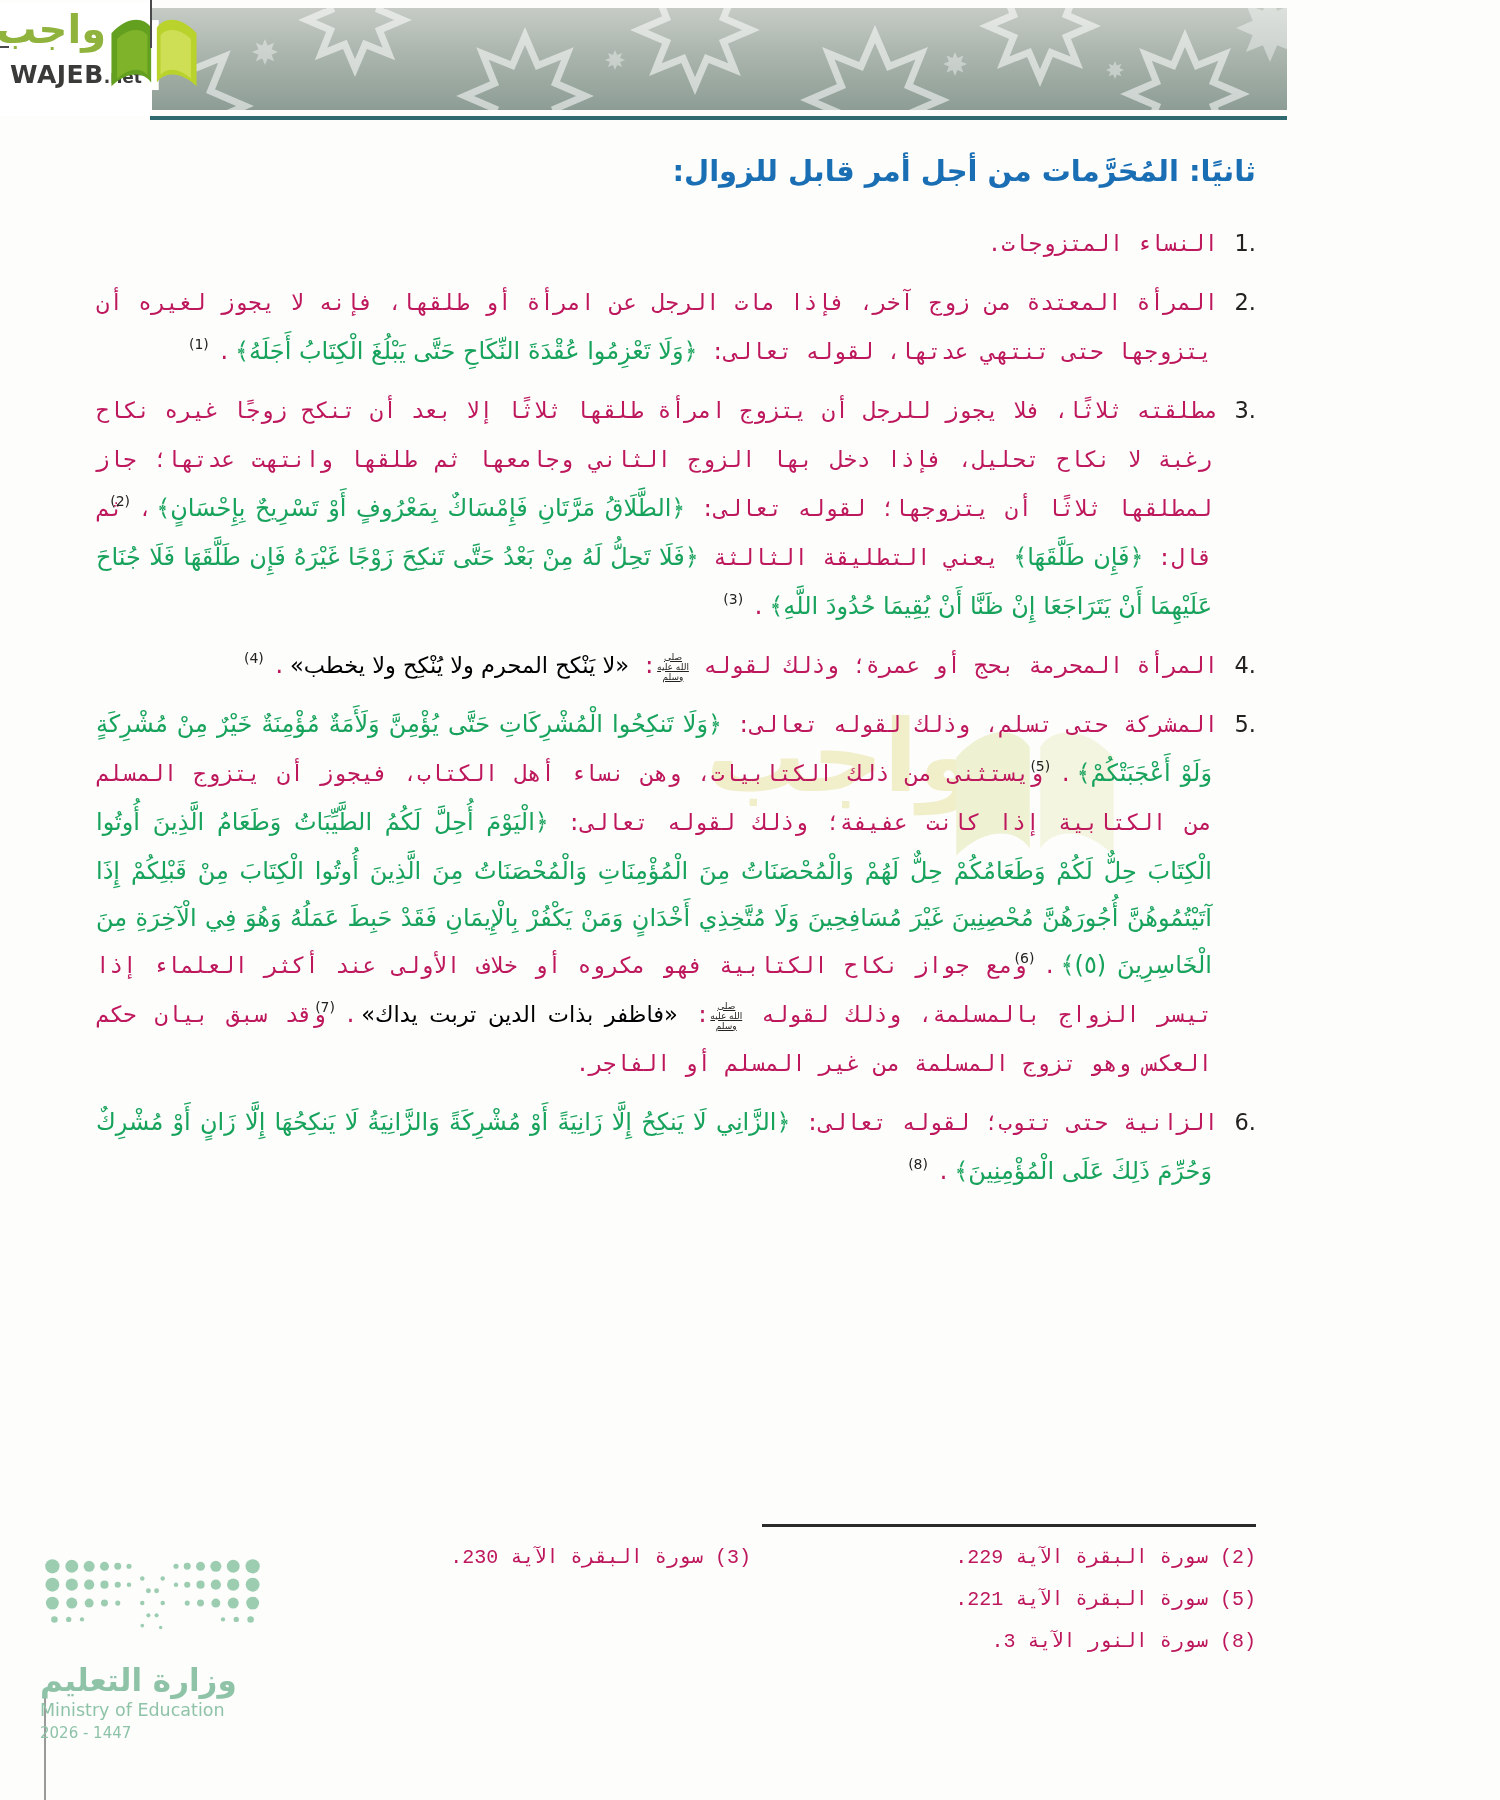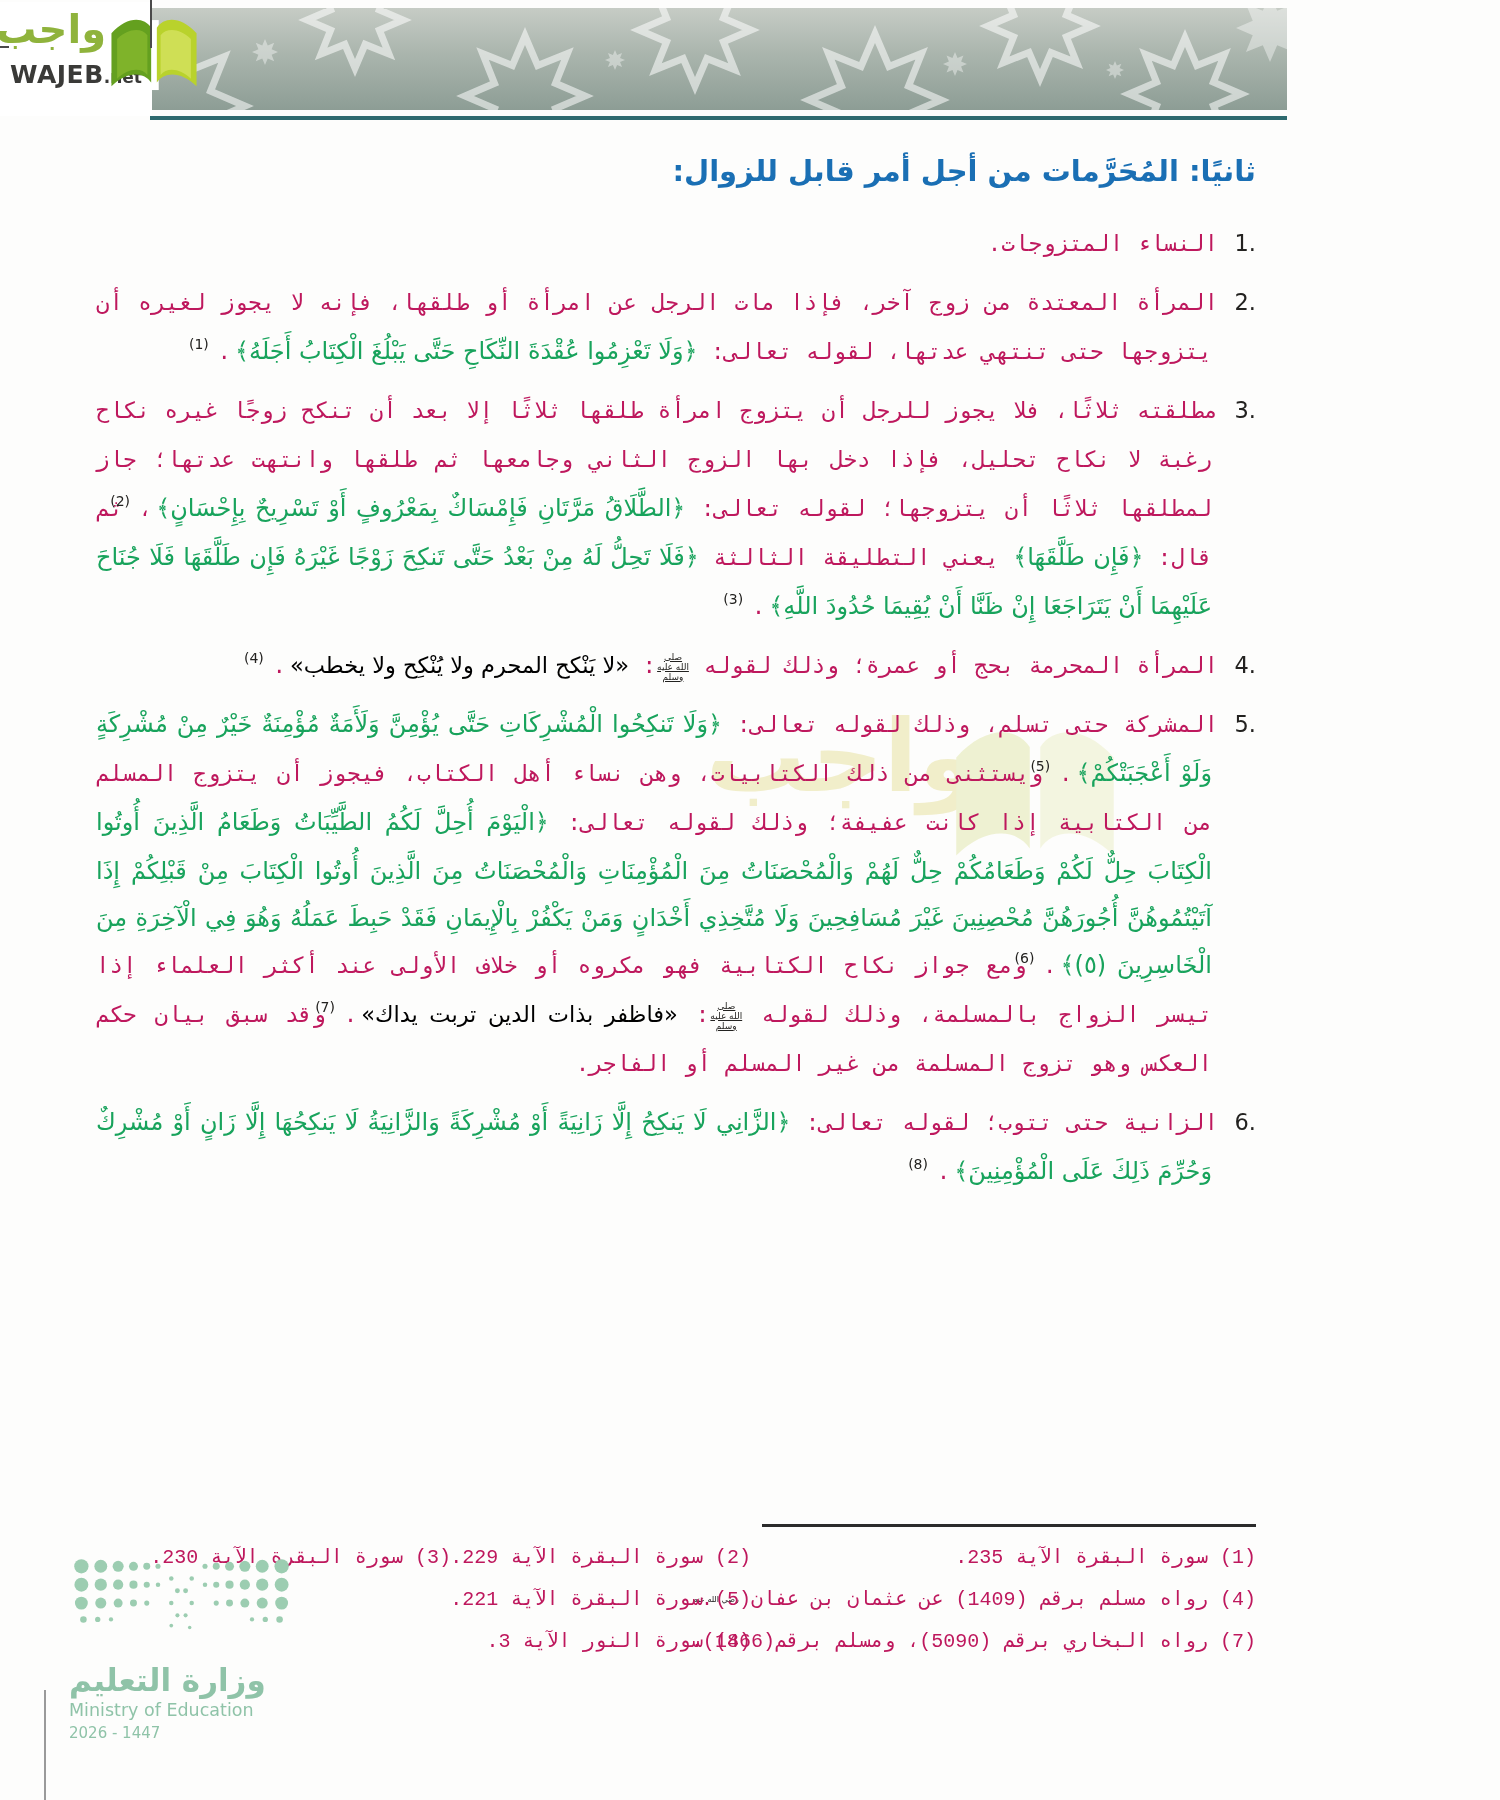--- a/index.html
+++ b/index.html
@@ -40,21 +40,21 @@
   .run.pbuh{display:inline-block;width:34px;font-size:9px;line-height:10px;text-align:center;vertical-align:middle;text-indent:0;text-decoration:underline;}
   .run.radia{display:inline-block;width:26px;font-size:8px;line-height:9px;text-align:center;vertical-align:middle;text-indent:0;}
 
   
   .fn-sep{position:absolute;top:1524px;right:244px;width:494px;height:3px;background:#2b2b2b;}
   .footnotes{position:absolute;top:1536px;right:244px;width:1160px;direction:rtl;display:grid;
              grid-template-columns:505px 300px 355px;font-size:20px;line-height:41px;color:#1c1c1c;text-align:right;}
   .fn-entry{white-space:nowrap;}
 
   
-  .ministry{position:absolute;left:69px;top:1552px;width:230px;color:#8fc3a8;direction:ltr;text-align:left;}
+  .ministry{position:absolute;left:40px;top:1552px;width:230px;color:#8fc3a8;direction:ltr;text-align:left;}
   .ministry-ar{font-size:31px;line-height:36px;font-weight:bold;margin-top:12px;direction:rtl;text-align:left;}
   .ministry-en{font-size:17.5px;line-height:24px;}
   .ministry-years{font-size:15px;line-height:22px;}
   .badge{position:absolute;left:1196px;top:1642px;width:88px;height:158px;}
   .badge-num{position:absolute;top:46px;left:0;width:100%;text-align:center;
              font-size:44px;font-weight:bold;color:#20696e;}
 </style>
 </head>
 <body>
 
@@ -128,25 +128,20 @@
     <div class="item">
       <span class="num" dir="ltr">5.</span><span><span class="run normal">المشركة حتى تسلم، وذلك لقوله تعالى: </span><span class="run quran">﴿وَلَا تَنكِحُوا الْمُشْرِكَاتِ حَتَّى يُؤْمِنَّ وَلَأَمَةٌ مُؤْمِنَةٌ خَيْرٌ مِنْ مُشْرِكَةٍ وَلَوْ أَعْجَبَتْكُمْ﴾</span><span class="run ref">(5)</span><span class="run normal">. ويستثنى من ذلك الكتابيات، وهن نساء أهل الكتاب، فيجوز أن يتزوج المسلم من الكتابية إذا كانت عفيفة؛ وذلك لقوله تعالى: </span><span class="run quran">﴿الْيَوْمَ أُحِلَّ لَكُمُ الطَّيِّبَاتُ وَطَعَامُ الَّذِينَ أُوتُوا الْكِتَابَ حِلٌّ لَكُمْ وَطَعَامُكُمْ حِلٌّ لَهُمْ وَالْمُحْصَنَاتُ مِنَ الْمُؤْمِنَاتِ وَالْمُحْصَنَاتُ مِنَ الَّذِينَ أُوتُوا الْكِتَابَ مِنْ قَبْلِكُمْ إِذَا آتَيْتُمُوهُنَّ أُجُورَهُنَّ مُحْصِنِينَ غَيْرَ مُسَافِحِينَ وَلَا مُتَّخِذِي أَخْدَانٍ وَمَنْ يَكْفُرْ بِالْإِيمَانِ فَقَدْ حَبِطَ عَمَلُهُ وَهُوَ فِي الْآخِرَةِ مِنَ الْخَاسِرِينَ (٥)﴾</span><span class="run ref">(6)</span><span class="run normal">. ومع جواز نكاح الكتابية فهو مكروه أو خلاف الأولى عند أكثر العلماء إذا تيسر الزواج بالمسلمة، وذلك لقوله </span><span class="run pbuh">صلى الله عليه وسلم</span><span class="run normal">: </span><span class="run hadith">«فاظفر بذات الدين تربت يداك»</span><span class="run ref">(7)</span><span class="run normal">. وقد سبق بيان حكم العكس وهو تزوج المسلمة من غير المسلم أو الفاجر.</span></span>
     </div>
     <div class="item">
       <span class="num" dir="ltr">6.</span><span><span class="run normal">الزانية حتى تتوب؛ لقوله تعالى: </span><span class="run quran">﴿الزَّانِي لَا يَنكِحُ إِلَّا زَانِيَةً أَوْ مُشْرِكَةً وَالزَّانِيَةُ لَا يَنكِحُهَا إِلَّا زَانٍ أَوْ مُشْرِكٌ وَحُرِّمَ ذَلِكَ عَلَى الْمُؤْمِنِينَ﴾</span><span class="run ref">(8)</span><span class="run normal">.</span></span>
     </div>
   </div>
 
   <div class="fn-sep"></div>
   <div class="footnotes">
-    <div>
-      <div class="fn-entry"><span class="run normal">(1) سورة البقرة الآية 235.</span></div>
-      <div class="fn-entry"><span class="run normal">(4) رواه مسلم برقم (1409) عن عثمان بن عفان </span><span class="run radia">رضي الله عنه</span><span class="run normal">.</span></div>
-      <div class="fn-entry"><span class="run normal">(7) رواه البخاري برقم (5090)، ومسلم برقم(1466).</span></div>
-    </div>
     <div>
       <div class="fn-entry"><span class="run normal">(2) سورة البقرة الآية 229.</span></div>
       <div class="fn-entry"><span class="run normal">(5) سورة البقرة الآية 221.</span></div>
       <div class="fn-entry"><span class="run normal">(8) سورة النور الآية 3.</span></div>
     </div>
     <div>
       <div class="fn-entry"><span class="run normal">(3) سورة البقرة الآية 230.</span></div>
     </div>
   </div>
 

